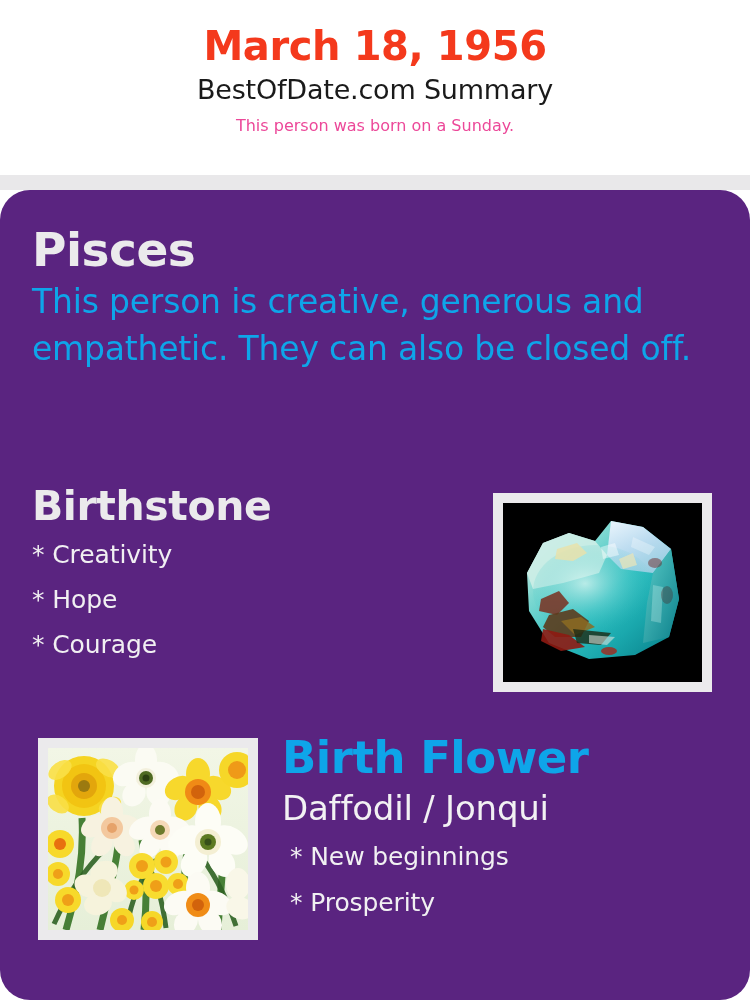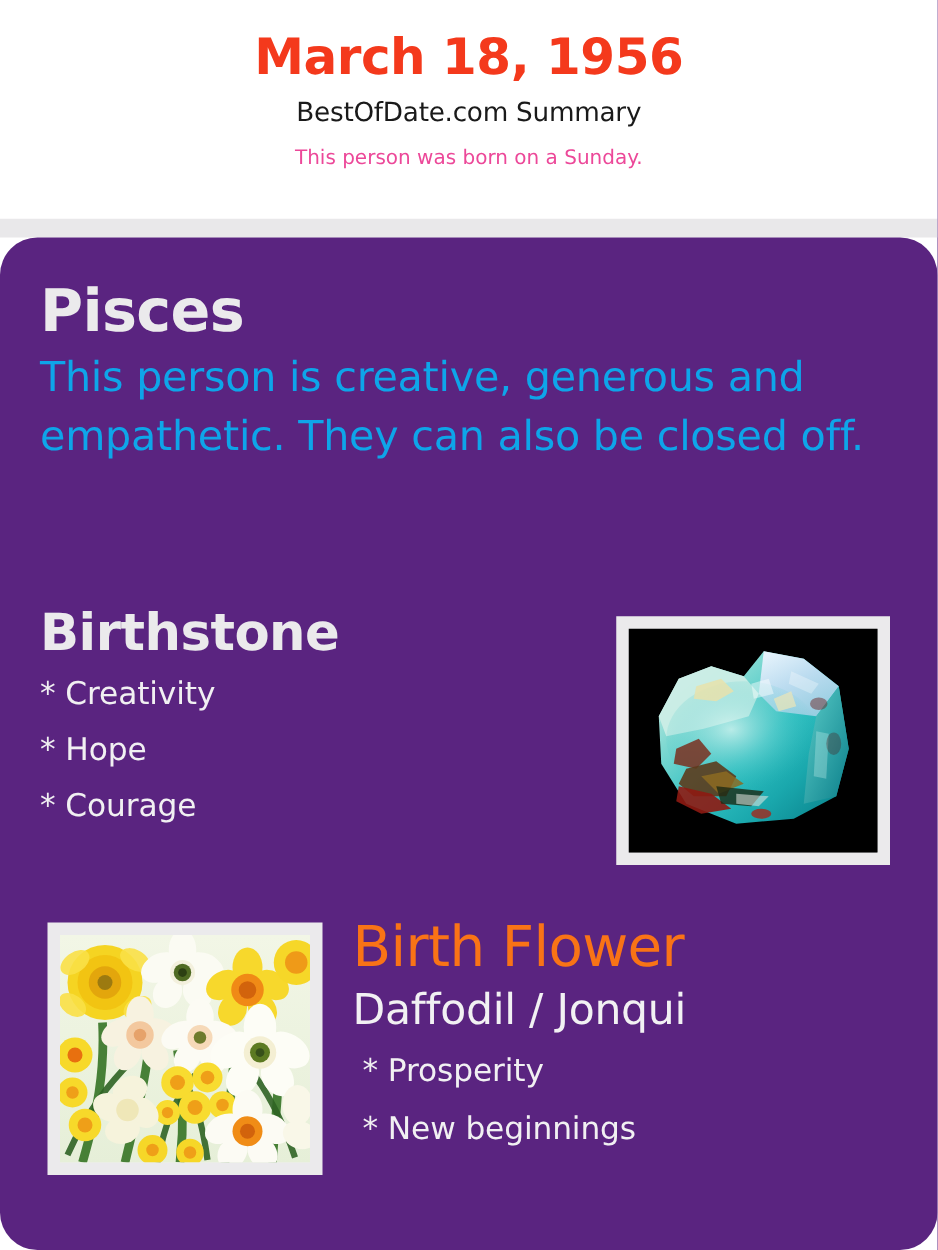--- a/index.html
+++ b/index.html
@@ -25,21 +25,21 @@
   }
   .header-date {
     font-size: 40px;
     font-weight: bold;
     color: #f4391c;
     line-height: 48px;
     letter-spacing: -0.4px;
     text-align: center;
   }
   .header-site {
-    font-size: 21px;
+    font-size: 27px;
     font-weight: normal;
     color: #1a1a1a;
     line-height: 40px;
     letter-spacing: -0.2px;
   }
   .header-note {
     font-size: 16px;
     font-weight: normal;
     color: #ec4899;
     line-height: 32px;
@@ -171,22 +171,22 @@
     overflow: hidden;
   }
   .flower-text {
     position: absolute;
     left: 282px;
     top: 0;
     width: 450px;
   }
   .flower-title {
     font-size: 45px;
-    font-weight: normal;
-    color: #f97316;
+    font-weight: bold;
+    color: #0ea5e9;
     line-height: 56px;
     letter-spacing: -0.5px;
   }
   .flower-name {
     font-size: 34px;
     font-weight: normal;
     color: #f2f1f3;
     line-height: 44px;
     letter-spacing: -0.2px;
   }
@@ -449,19 +449,19 @@
               <circle cx="104" cy="174" r="5" fill="#ef9f18"></circle>
           </g>
         </svg>
       </div>
     </div>
 
     <div class="flower-text">
       <div class="flower-title">Birth Flower</div>
       <div class="flower-name">Daffodil / Jonqui</div>
       <div class="flower-traits">
+        <div class="trait">* New beginnings</div>
         <div class="trait">* Prosperity</div>
-        <div class="trait">* New beginnings</div>
       </div>
     </div>
   </div>
 
 </div>
 
 </body></html>

